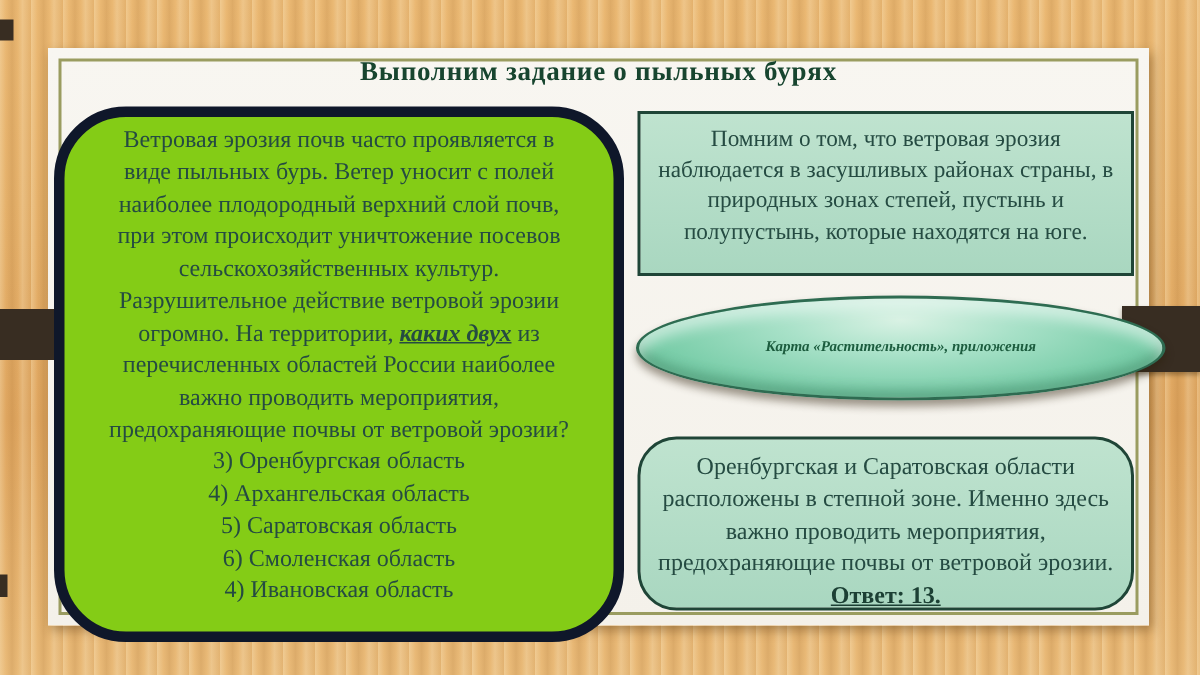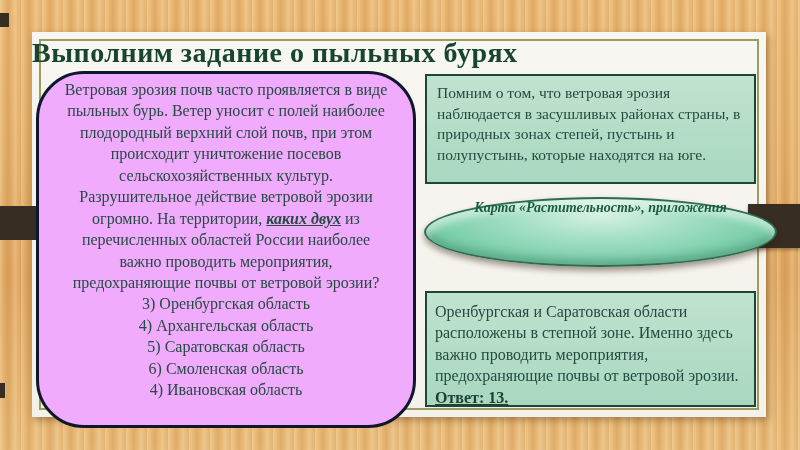--- a/index.html
+++ b/index.html
@@ -28,51 +28,51 @@
     position:absolute;left:32px;top:32px;width:734px;height:385px;z-index:2;
     background:linear-gradient(180deg,#f8f6f1 0%,#f4f1ea 100%);
     box-shadow:2px 3px 7px rgba(90,60,20,0.45);
   }
   .frame{
     position:absolute;left:7px;top:7px;width:716px;height:367px;
     border:2px solid #9a9c60;pointer-events:none;
   }
   .title{
     position:absolute;left:0;top:5px;width:734px;
-    font-weight:bold;font-size:28px;letter-spacing:0.5px;
+    text-align:center;font-weight:bold;font-size:18px;letter-spacing:0.5px;
     color:#17452f;
   }
   
   .qbox{
     position:absolute;left:36px;top:71px;width:380px;height:357px;z-index:4;
-    background:#f0abfc;border:3px solid #0f172a;border-radius:48px;
+    background:#84cc16;border:7px solid #0f172a;border-radius:48px;
     padding:5px 24px;box-sizing:border-box;
     font-size:16px;line-height:1.34;color:#254b42;text-align:center;
   }
   .q-hl{font-weight:bold;font-style:italic;text-decoration:underline;}
   .q-opt{white-space:nowrap;}
   
   .rbox{
     position:absolute;left:425px;width:331px;z-index:4;
     background:linear-gradient(180deg,#bfe3cf 0%,#a9d7c0 100%);
     border:2px solid #1f4537;box-sizing:border-box;
-    color:#254b42;
+    text-align:center;color:#254b42;
   }
   .hint{top:74px;height:110px;padding:7px 10px;font-size:15.5px;line-height:1.33;}
-  .answer{top:291px;height:116px;padding:8px 8px;font-size:16px;line-height:1.34;}
+  .answer{top:291px;height:116px;padding:8px 8px;font-size:16px;line-height:1.34;border-radius:26px;}
   .ans-hl{font-weight:bold;text-decoration:underline;color:#1c4034;}
   
   .oval{
     position:absolute;left:424px;top:197px;width:353px;height:70px;z-index:5;
     border-radius:50%;
     background:radial-gradient(ellipse at 50% 22%, #d9f2e4 0%, #a8e1c8 32%, #7bceaa 68%, #63c096 100%);
     border:2px solid #2e6b51;box-sizing:border-box;
     box-shadow:0 4px 6px rgba(45,30,10,0.45), inset 0 7px 9px rgba(255,255,255,0.55), inset 0 -5px 8px rgba(30,90,60,0.30);
-    display:flex;flex-direction:row;justify-content:center;
-    text-align:center;font-size:14px;font-weight:bold;font-style:italic;
+    display:flex;flex-direction:column;justify-content:center;
+    text-align:center;font-size:10px;font-weight:bold;font-style:italic;
     color:#1c5c3e;line-height:1.35;
   }
   .oval span{display:block;}
 </style>
 </head>
 <body>
 
 <div id="screen">
   <div class="bg"></div>
 

